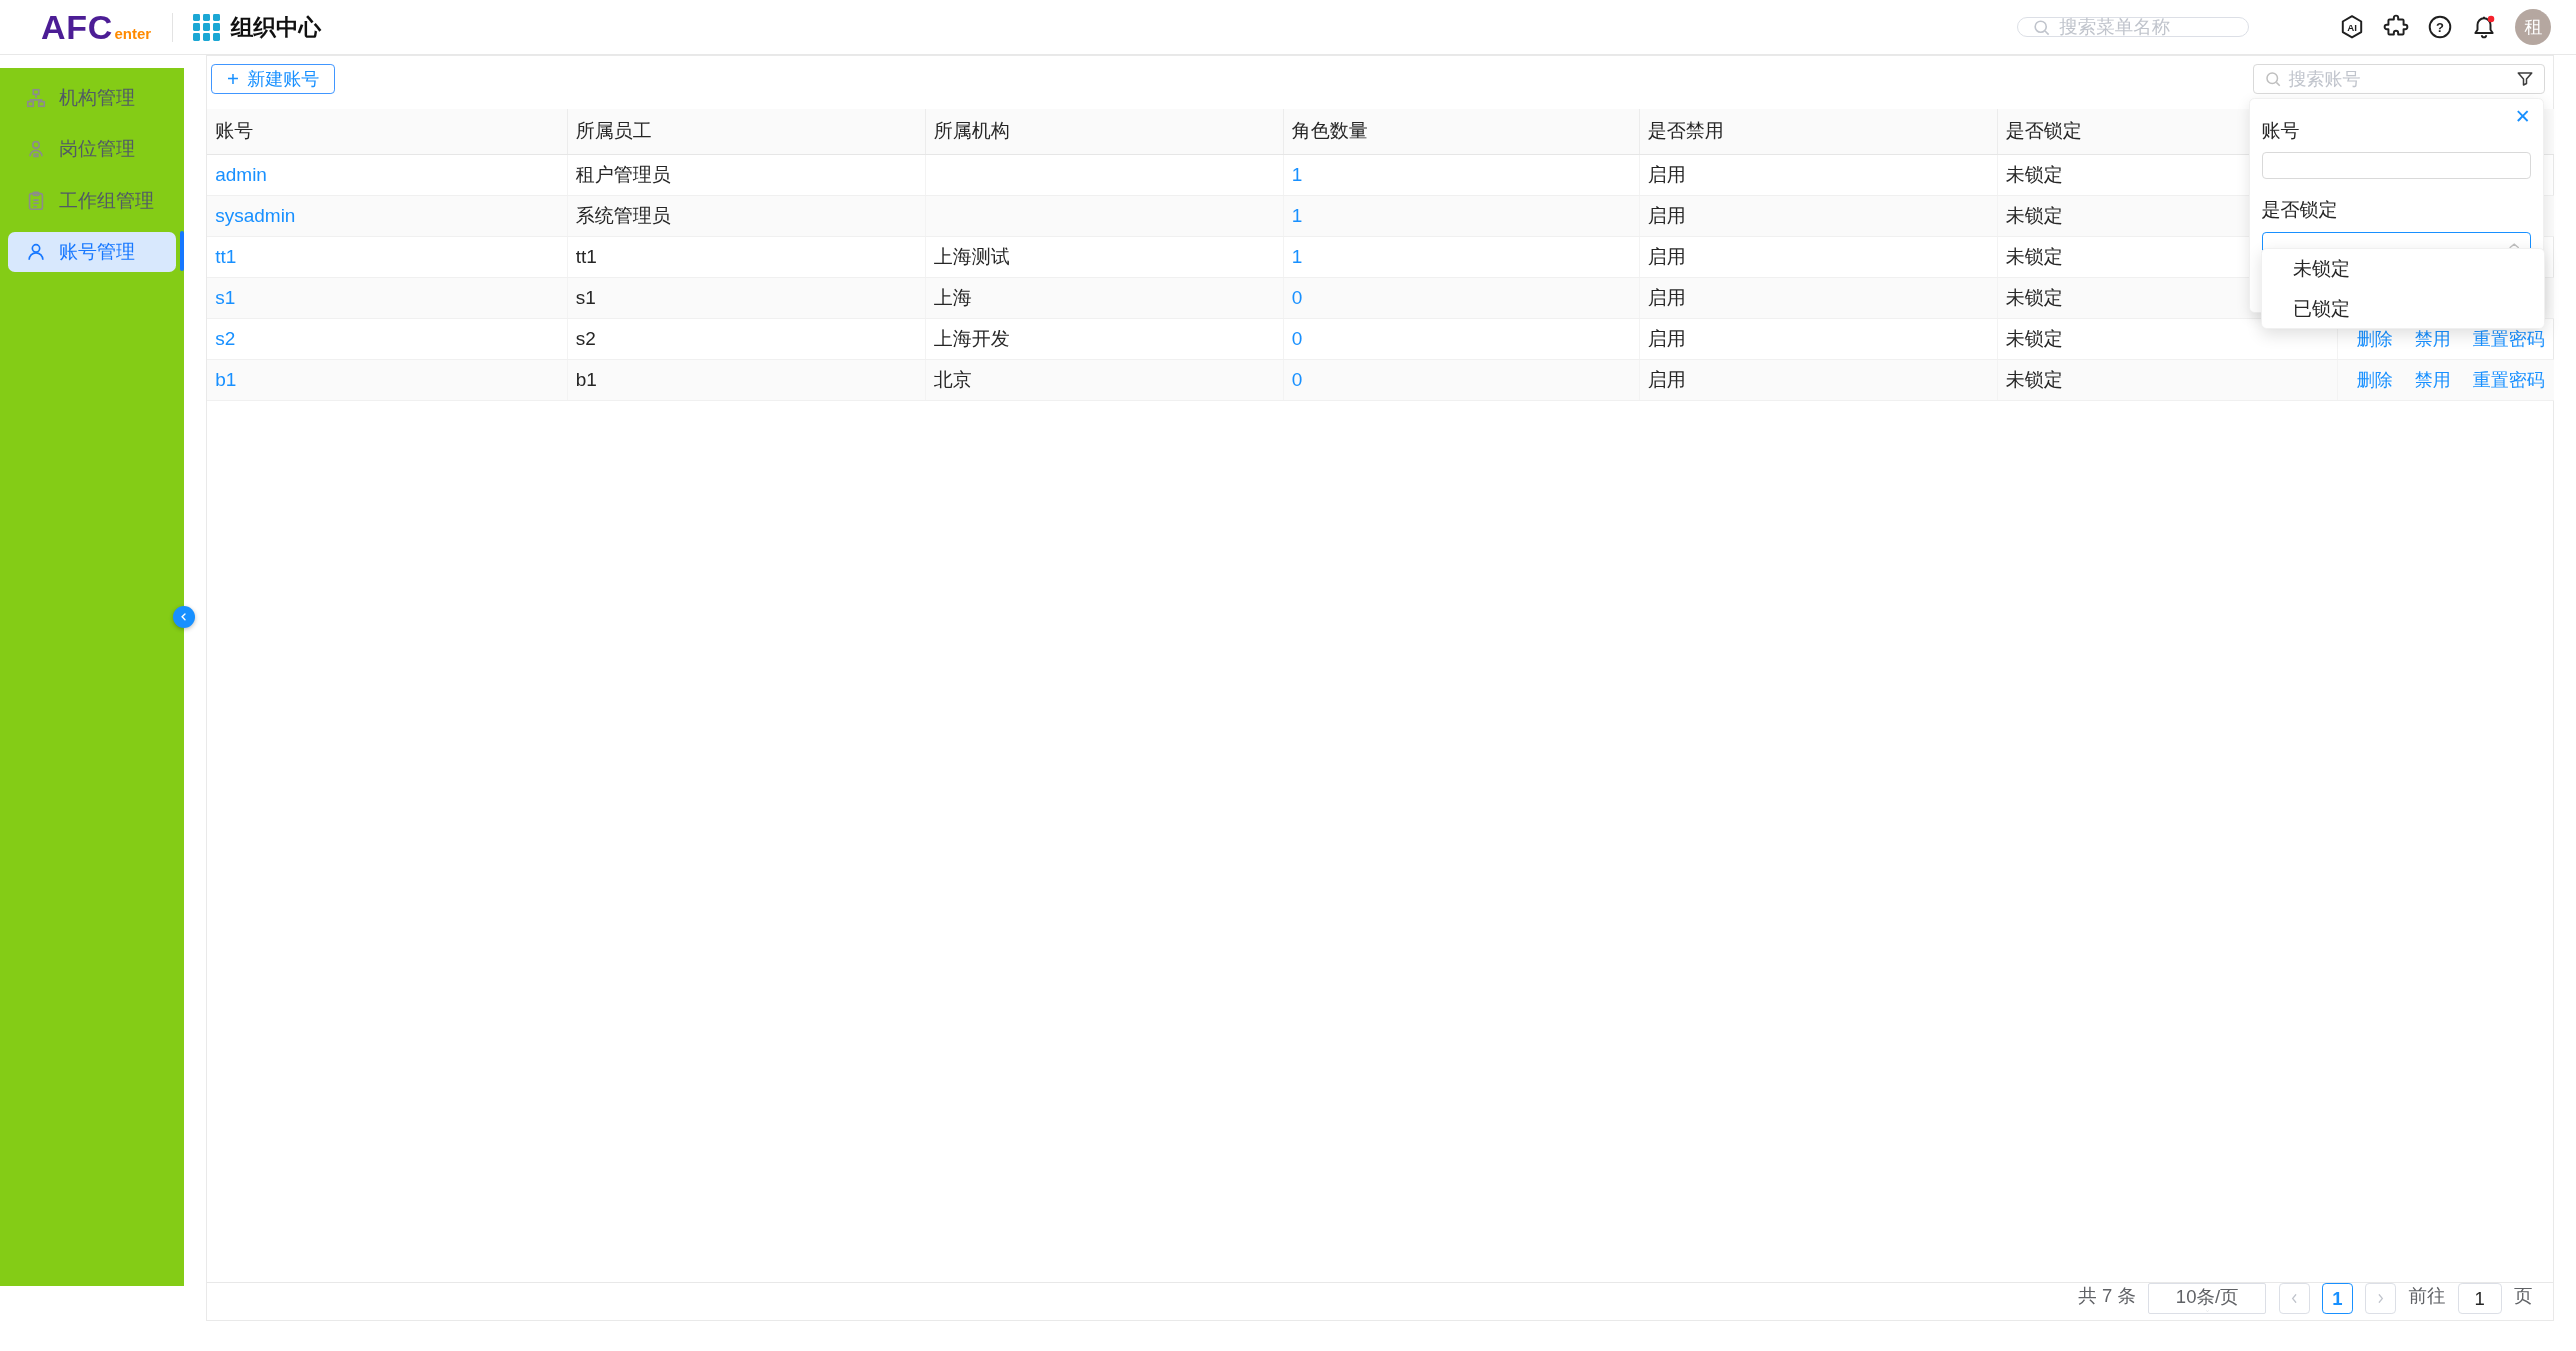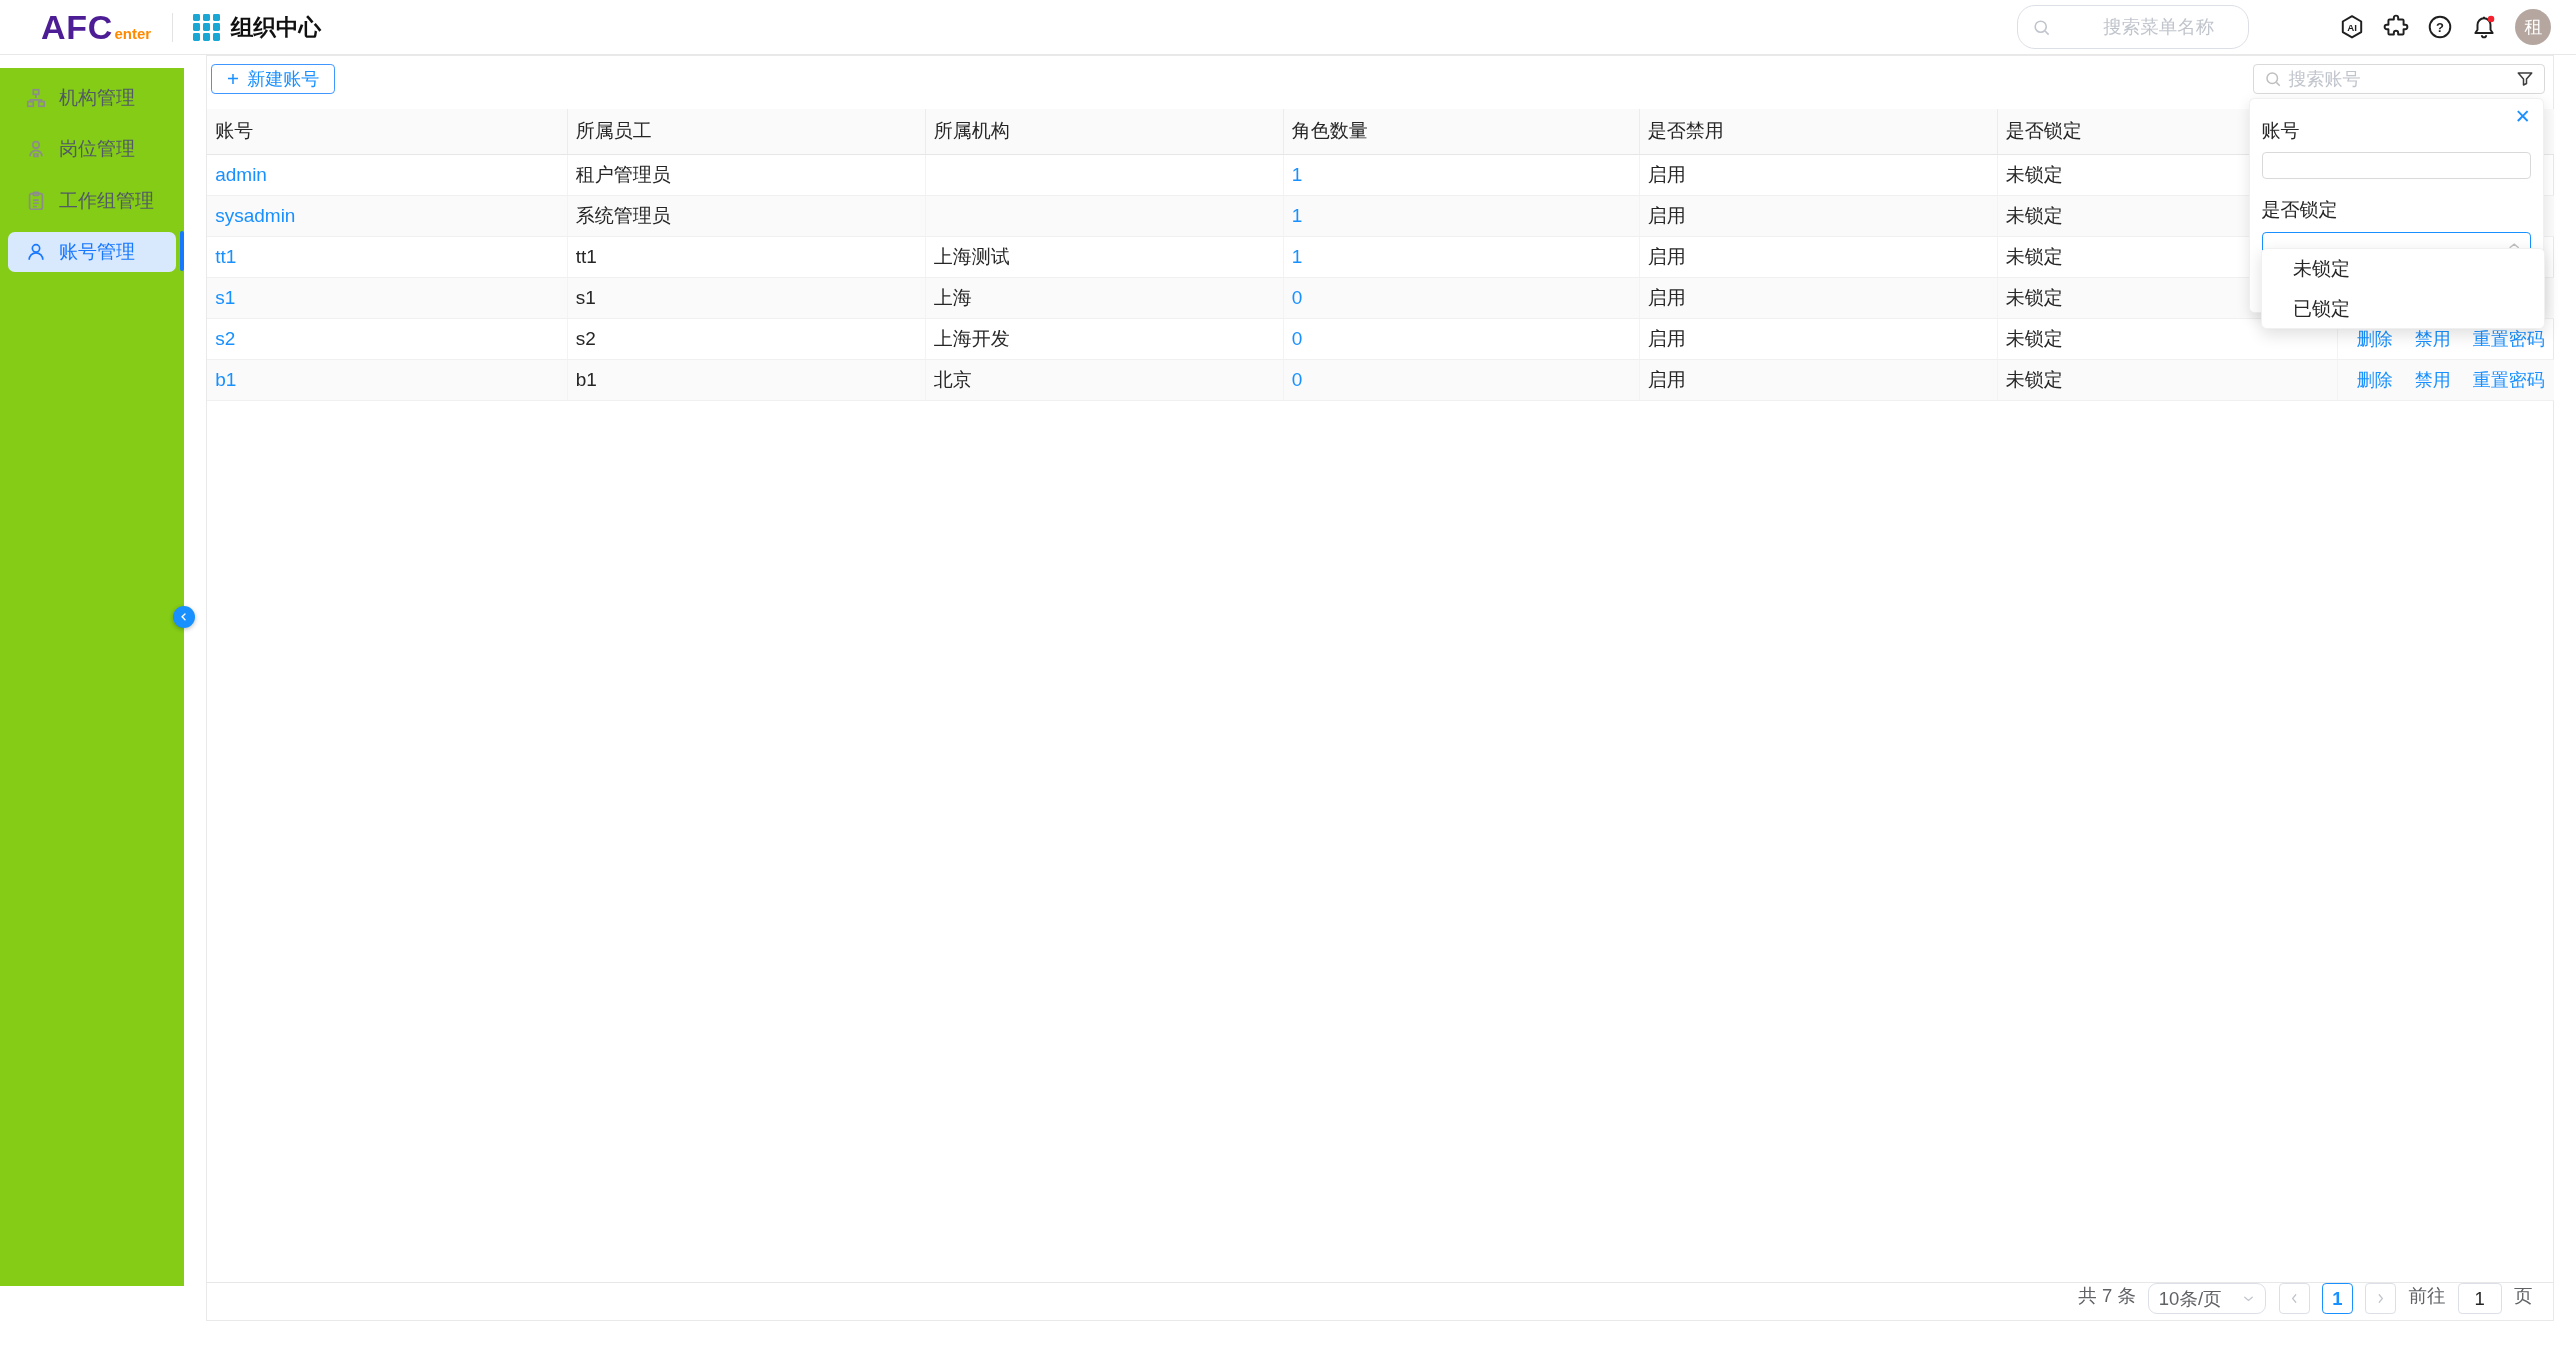--- a/index.html
+++ b/index.html
@@ -14,22 +14,22 @@
             border-bottom:0.7px solid #e8e8e8; display:flex; align-items:center; z-index:30; }
   .logo { margin-left:41px; display:flex; align-items:baseline; cursor:pointer; }
   .logo-main { font-size:34px; font-weight:800; color:#4c1d95; letter-spacing:0.7px; }
   .logo-sub  { font-size:15px; font-weight:700; color:#ff8a00; margin-left:1.4px; }
   .topbar-divider { width:0.7px; height:29px; background:#e3e3e3; margin:0 20.5px; }
   .grid-icon { width:27px; height:27px; display:grid; grid-template-columns:repeat(3,1fr);
                grid-template-rows:repeat(3,1fr); gap:2.7px; margin-right:11px; }
   .grid-icon i { background:#1ba7d4; border-radius:1.4px; }
   .app-title { font-size:22.6px; font-weight:700; color:#101010; }
   .topbar-right { margin-left:auto; display:flex; align-items:center; padding-right:24.6px; }
-  .menu-search { width:232px; height:44px; border:0.7px solid #dcdfe6; border-radius:18px;
-                 display:flex; align-items:center; padding:0 13.7px; margin-right:72px; color:#c0c4cc;gap:44px; }
+  .menu-search { width:232px; height:20px; border:0.7px solid #dcdfe6; border-radius:18px;
+                 display:flex; align-items:center; padding:0 13.7px; margin-right:72px; color:#c0c4cc; }
   .menu-search input { border:none; outline:none; font-size:18.5px; color:#333; width:100%;
                        margin-left:8.2px; background:transparent; }
   .tb-icon { width:26px; height:26px; margin-left:18px; color:#1f1f1f; position:relative; cursor:pointer; }
   .tb-icon svg { width:100%; height:100%; display:block; }
   .avatar { width:36px; height:36px; border-radius:50%; background:#b5a7a0; color:#fff;
             display:flex; align-items:center; justify-content:center; font-size:18px;
             margin-left:18px; cursor:pointer; }
 
   
   .sidebar { position:absolute; left:0; top:68px; width:184px; height:1218px;
@@ -65,23 +65,23 @@
   .link { color:#1890ff; cursor:pointer; text-decoration:none; }
   .muted { color:#595959; }
   .actions { display:flex; align-items:center; }
   .actions .link { padding:0 11px; font-size:18px; white-space:nowrap; }
   .actions .sep { width:0.7px; height:18px; background:#e1e1e1; }
 
   
   .pagination { position:absolute; left:0; bottom:0; width:100%; height:38px; background:#fff;
                 border-top:0.7px solid #e8e8e8; display:flex; 
                 justify-content:flex-end; padding-right:20.5px; font-size:18.5px; color:#606266; gap:12.3px; }
-  .page-size { width:118px; height:31px; border:0.7px solid #dcdfe6; border-radius:9px; background:#fff;
+  .page-size { width:118px; height:31px; border:0.7px solid #dcdfe6; border-radius:2px; background:#fff;
                display:flex; align-items:center; justify-content:space-between; padding:0 9.6px;
-               color:#606266; cursor:pointer; }
+               color:#606266; cursor:pointer;flex-direction:column; }
   .page-size svg { width:15px; height:15px; color:#c0c4cc; }
   .page-btn { width:31px; height:31px; border:0.7px solid #dcdfe6; border-radius:4.1px; background:#fff;
               display:flex; align-items:center; justify-content:center; color:#c0c4cc; cursor:pointer; }
   .page-btn svg { width:15px; height:15px; }
   .page-current { width:31px; height:31px; border:0.7px solid #1890ff; border-radius:4.1px; background:#fff;
                   color:#1890ff; font-weight:700; display:flex; align-items:center;
                   justify-content:center; cursor:pointer; }
   .goto-input { width:44px; height:31px; border:0.7px solid #dcdfe6; border-radius:4.1px;
                 text-align:center; font-size:18.5px; color:#262626; outline:none; }
 

